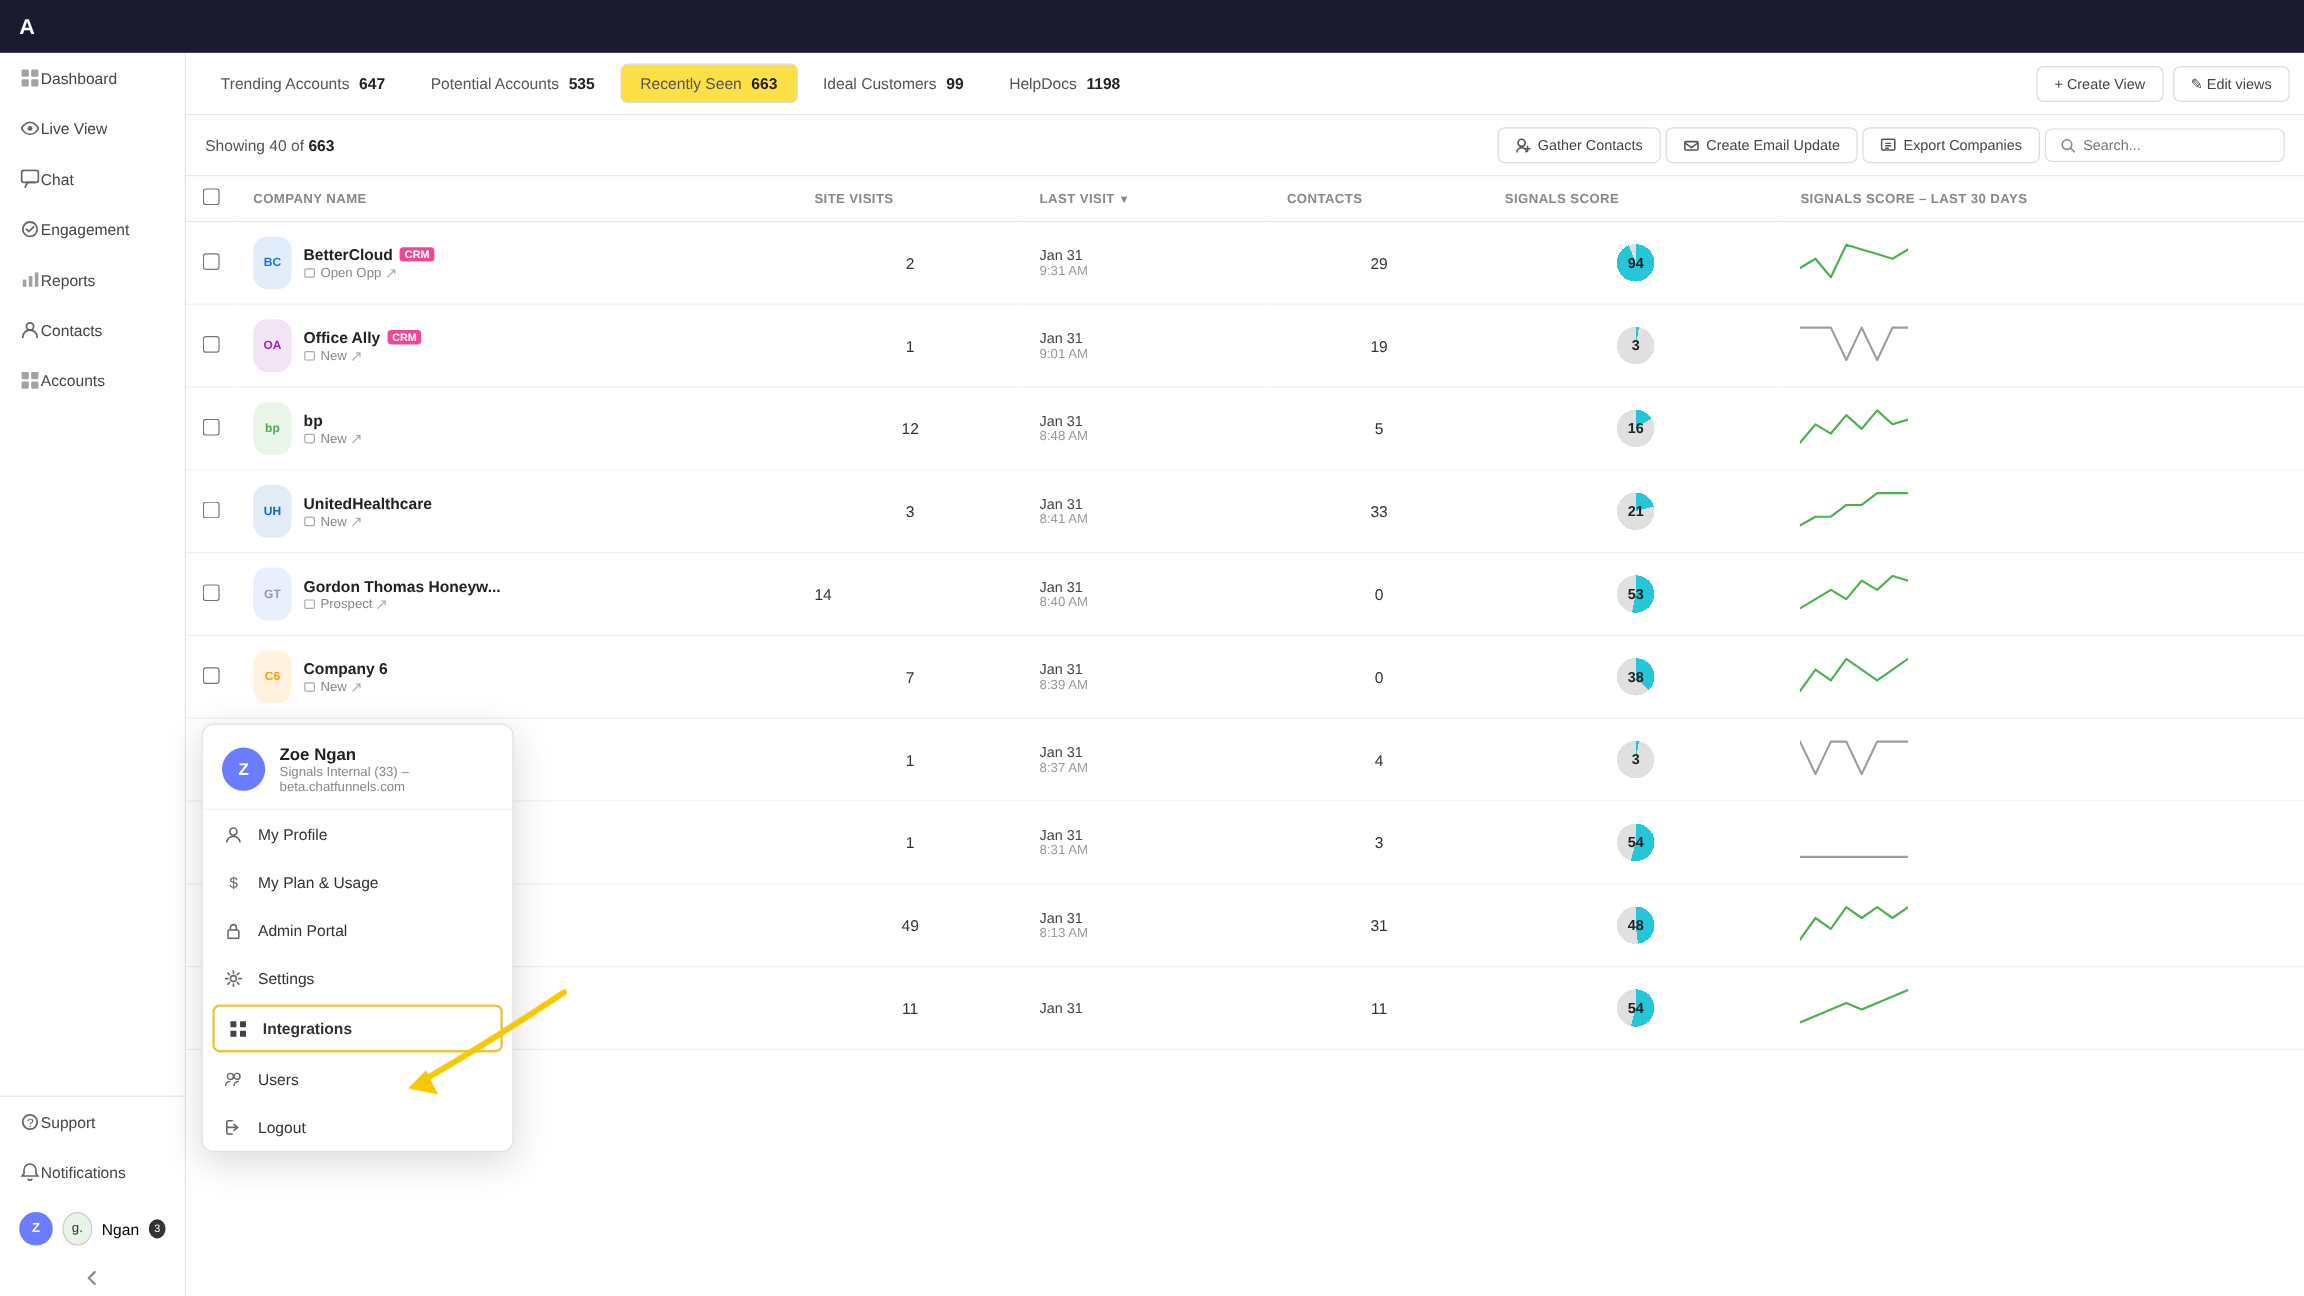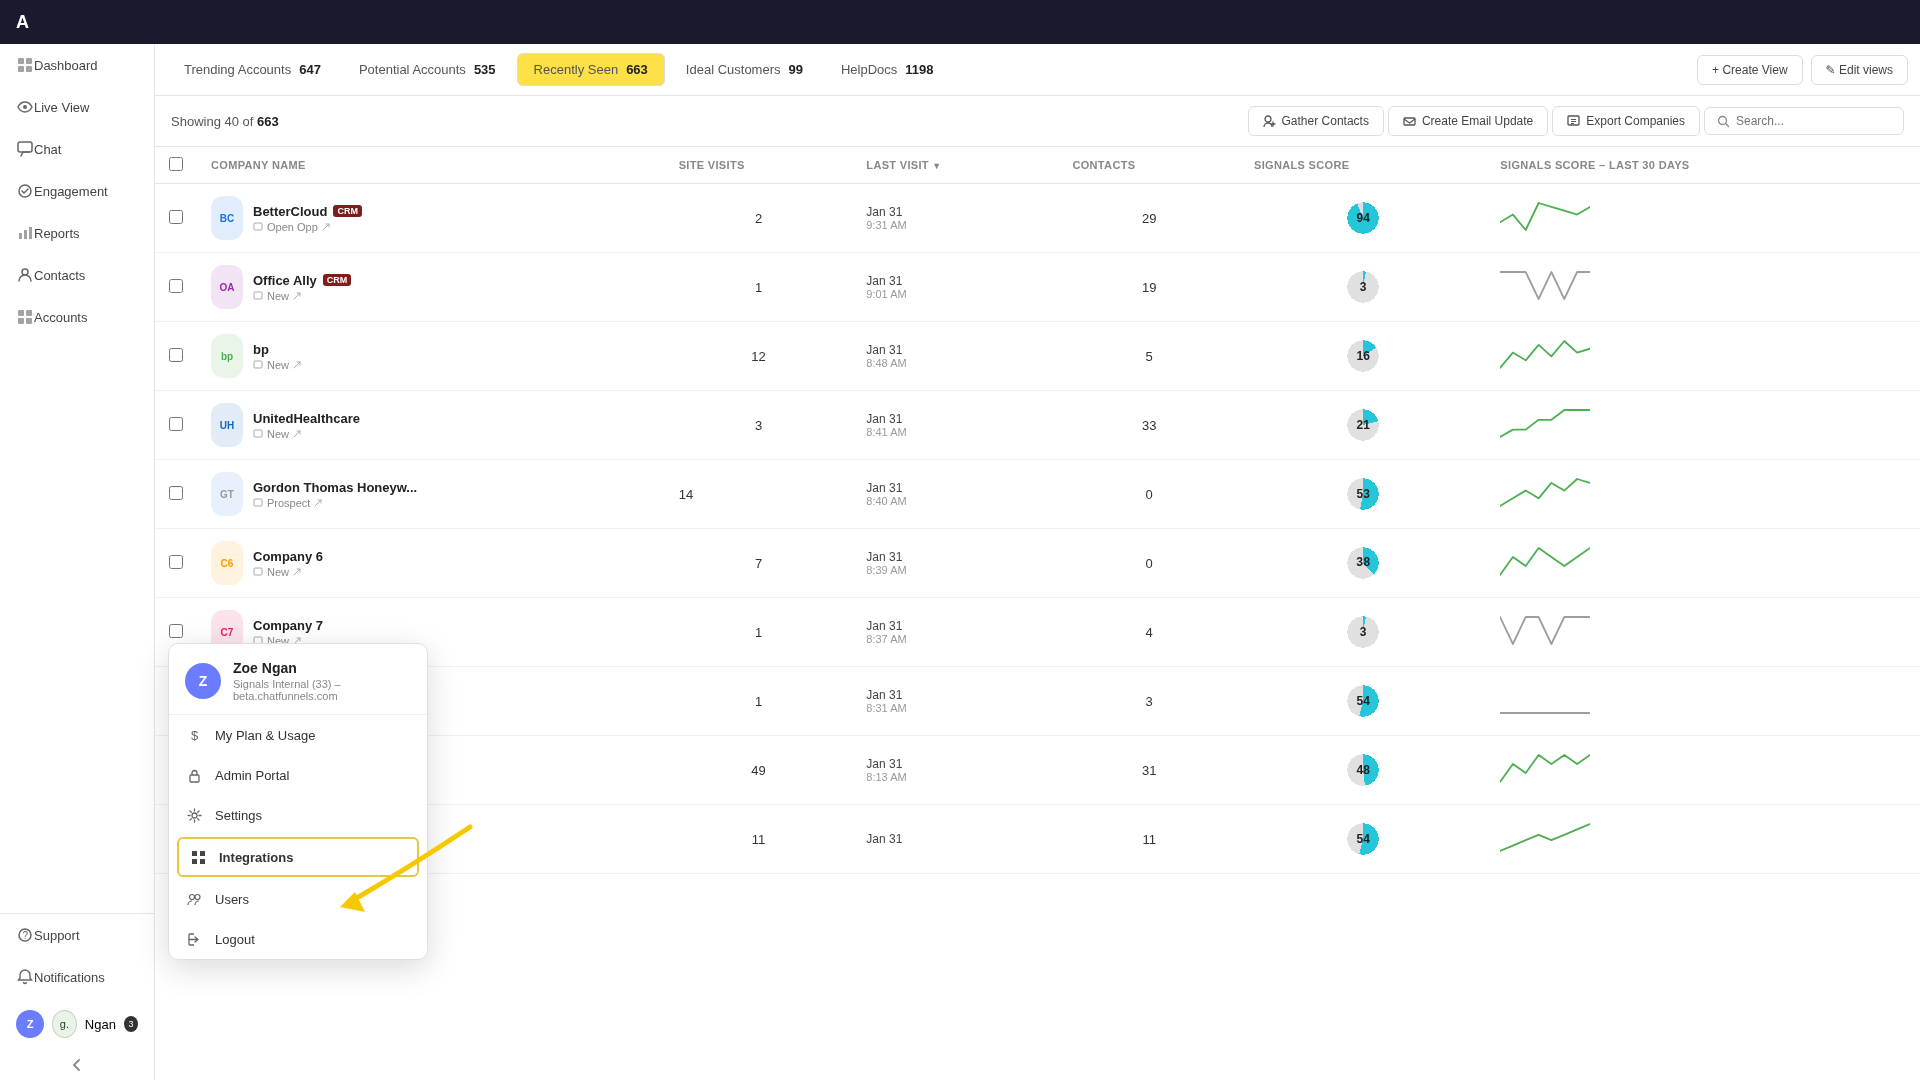--- a/index.html
+++ b/index.html
@@ -42,21 +42,21 @@
 
     
     .table-container { flex: 1; overflow-y: auto; background: #fff; }
     table { width: 100%; border-collapse: collapse; }
     thead th { padding: 10px 14px; text-align: left; font-size: 11px; font-weight: 600; color: #888; border-bottom: 1px solid #e5e5e5; background: #fff; text-transform: uppercase; letter-spacing: 0.03em; position: sticky; top: 0; z-index: 10; white-space: nowrap; }
     tbody tr { border-bottom: 1px solid #f0f0f0; }
     td { padding: 12px 14px; vertical-align: middle; font-size: 13px; color: #333; }
     .company-cell { display: flex; align-items: center; gap: 10px; }
     .company-logo { width: 32px; height: 44px; border-radius: 12px; background: #e8f0fe; display: flex; align-items: center; justify-content: center; font-size: 10px; font-weight: 600; color: #4a6cf7; flex-shrink: 0; overflow: hidden; }
     .company-name { font-weight: 600; color: #222; font-size: 13px; display: flex; align-items: center; gap: 6px; }
-    .company-tag { background: #7f1d1d; color: #fff; border-radius: 3px; font-size: 9px; padding: 1px 4px; font-weight: 600; }
+    .company-tag { background: #ec4899; color: #fff; border-radius: 3px; font-size: 9px; padding: 1px 4px; font-weight: 600; }
     .company-sub { font-size: 11px; color: #888; display: flex; align-items: center; gap: 4px; margin-top: 2px; }
     .date-cell { font-size: 12px; color: #444; }
     .time-cell { font-size: 11px; color: #999; }
     .score-circle { width: 38px; height: 38px; border-radius: 50%; border: 3px solid #26c6da; display: flex; align-items: center; justify-content: center; font-weight: 700; font-size: 13px; color: #222; position: relative; background: #fff; }
     .score-dot { position: absolute; top: -2px; right: -2px; width: 8px; height: 8px; background: #26c6da; border-radius: 50%; }
     .checkbox-cell { width: 30px; }
     input[type="checkbox"] { width: 14px; height: 14px; cursor: pointer; }
     .dropdown-menu { position: fixed; left: 168px; bottom: 120px; width: 260px; background: #fff; border: 1px solid #e0e0e0; border-radius: 10px; box-shadow: 0 8px 32px rgba(0,0,0,0.15); z-index: 300; overflow: hidden; }
     .dropdown-header { display: flex; align-items: center; gap: 12px; padding: 16px 16px 12px; border-bottom: 1px solid #f0f0f0; }
     .dropdown-avatar { width: 36px; height: 36px; border-radius: 50%; background: #6b7cff; display: flex; align-items: center; justify-content: center; color: #fff; font-size: 14px; font-weight: 600; flex-shrink: 0; }
@@ -495,21 +495,21 @@
           </div>
         </div>
       </td>
       <td style="text-align:center;">7</td>
       <td>
         <div class="date-cell">Jan 31</div>
         <div class="time-cell">8:39 AM</div>
       </td>
       <td style="text-align:center;">0</td>
       <td style="text-align:center;">
-        <div style="display:flex;align-items:flex-start;justify-content:center;font-family:Liberation Mono, monospace;">
+        <div style="display:flex;align-items:flex-start;justify-content:center;">
           <div class="score-circle" style="border: 3px solid transparent; background: conic-gradient(#26c6da 0deg 136.8deg, #e0e0e0 136.8deg 360deg) border-box; -webkit-mask: radial-gradient(circle at center, white 58%, transparent 58%); mask: radial-gradient(circle at center, white 58%, transparent 58%);">
             <span style="position:relative;z-index:1;font-weight:700;font-size:12px;color:#222;">38</span>
             <span class="score-dot" style="position:absolute;top:-3px;right:-3px;width:8px;height:8px;background:#26c6da;border-radius:50%;"></span>
           </div>
         </div>
       </td>
       <td>
         <svg width="90" height="35" viewBox="0 0 90 35">
                 <path d="M0.0,31.0 L12.9,13.0 L25.7,22.0 L38.6,4.0 L51.4,13.0 L64.3,22.0 L77.1,13.0 L90.0,4.0" stroke="#4caf50" stroke-width="1.8" fill="none" stroke-linecap="round" stroke-linejoin="round"></path>
               </svg>
@@ -688,20 +688,29 @@
   </div>
 </div>
 
 <div class="dropdown-menu">
   <div class="dropdown-header">
     <div class="dropdown-avatar">Z</div>
     <div>
       <div class="dropdown-user-name">Zoe Ngan</div>
       <div class="dropdown-user-sub">Signals Internal (33) – beta.chatfunnels.com</div>
     </div>
+  </div>
+  <div class="dropdown-item">
+    <span class="dropdown-icon">
+      <svg width="15" height="15" viewBox="0 0 15 15" fill="none">
+          <circle cx="7.5" cy="5" r="3" stroke="#666" stroke-width="1.3"></circle>
+          <path d="M2 14c0-3 2.5-5 5.5-5s5.5 2 5.5 5" stroke="#666" stroke-width="1.3"></path>
+        </svg>
+    </span>
+    <span>My Profile</span>
   </div>
   <div class="dropdown-item">
     <span class="dropdown-icon">
       <svg width="15" height="15" viewBox="0 0 15 15" fill="none">
           <text x="4" y="12" font-size="13" fill="#666">$</text>
         </svg>
     </span>
     <span>My Plan &amp; Usage</span>
   </div>
   <div class="dropdown-item">

